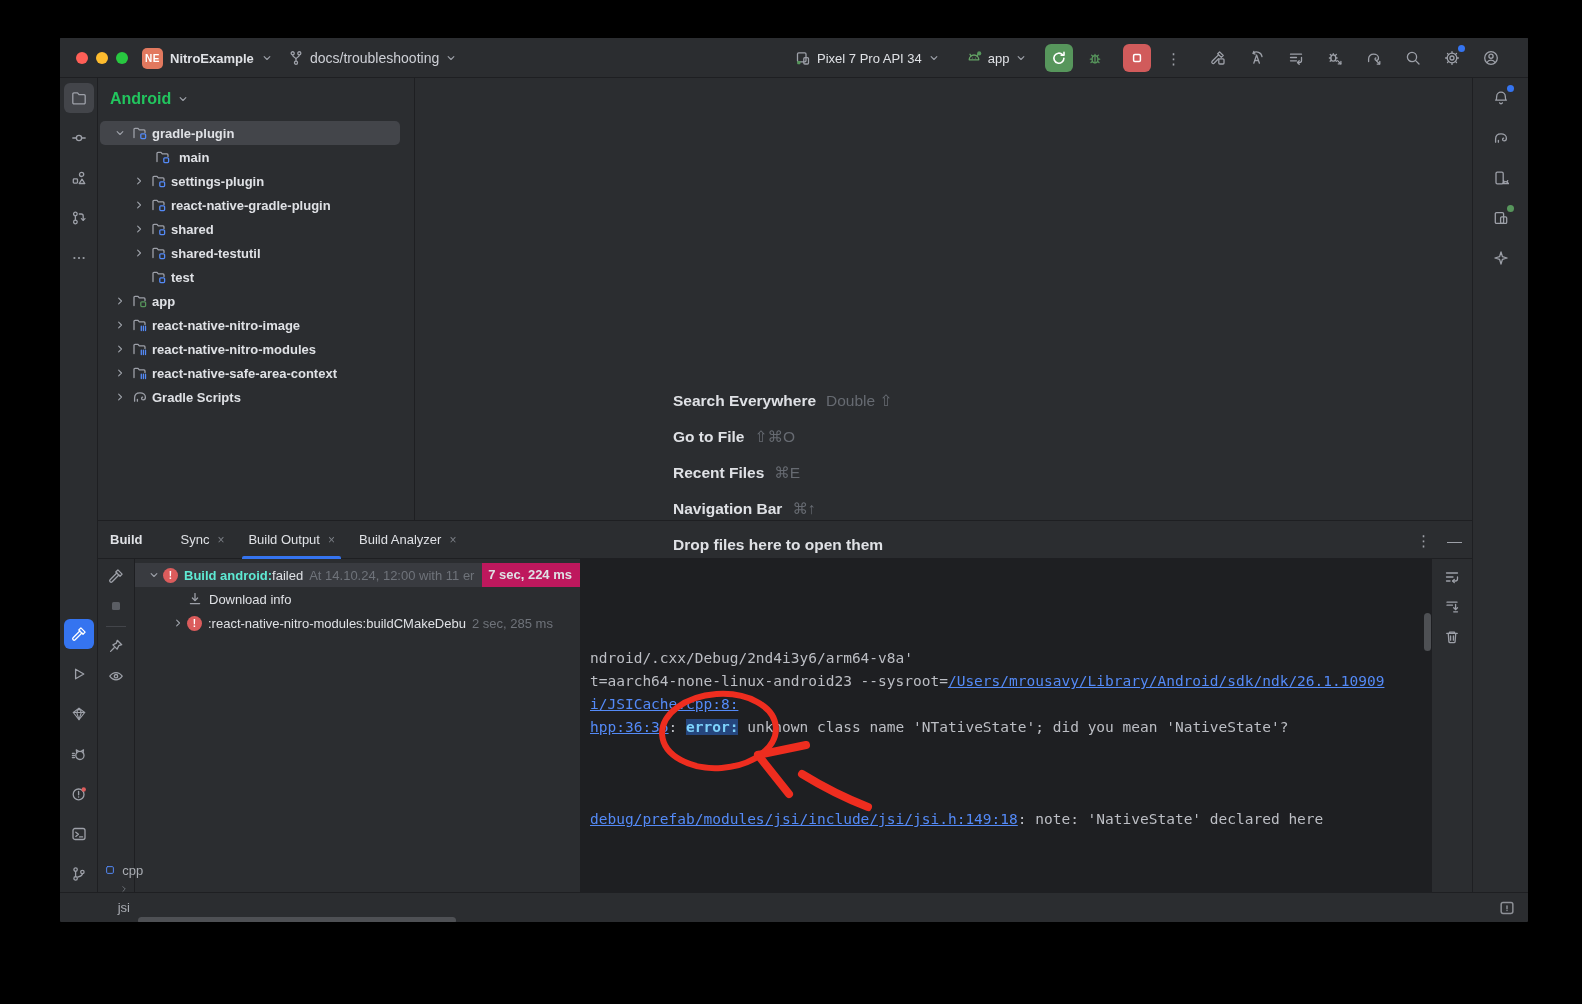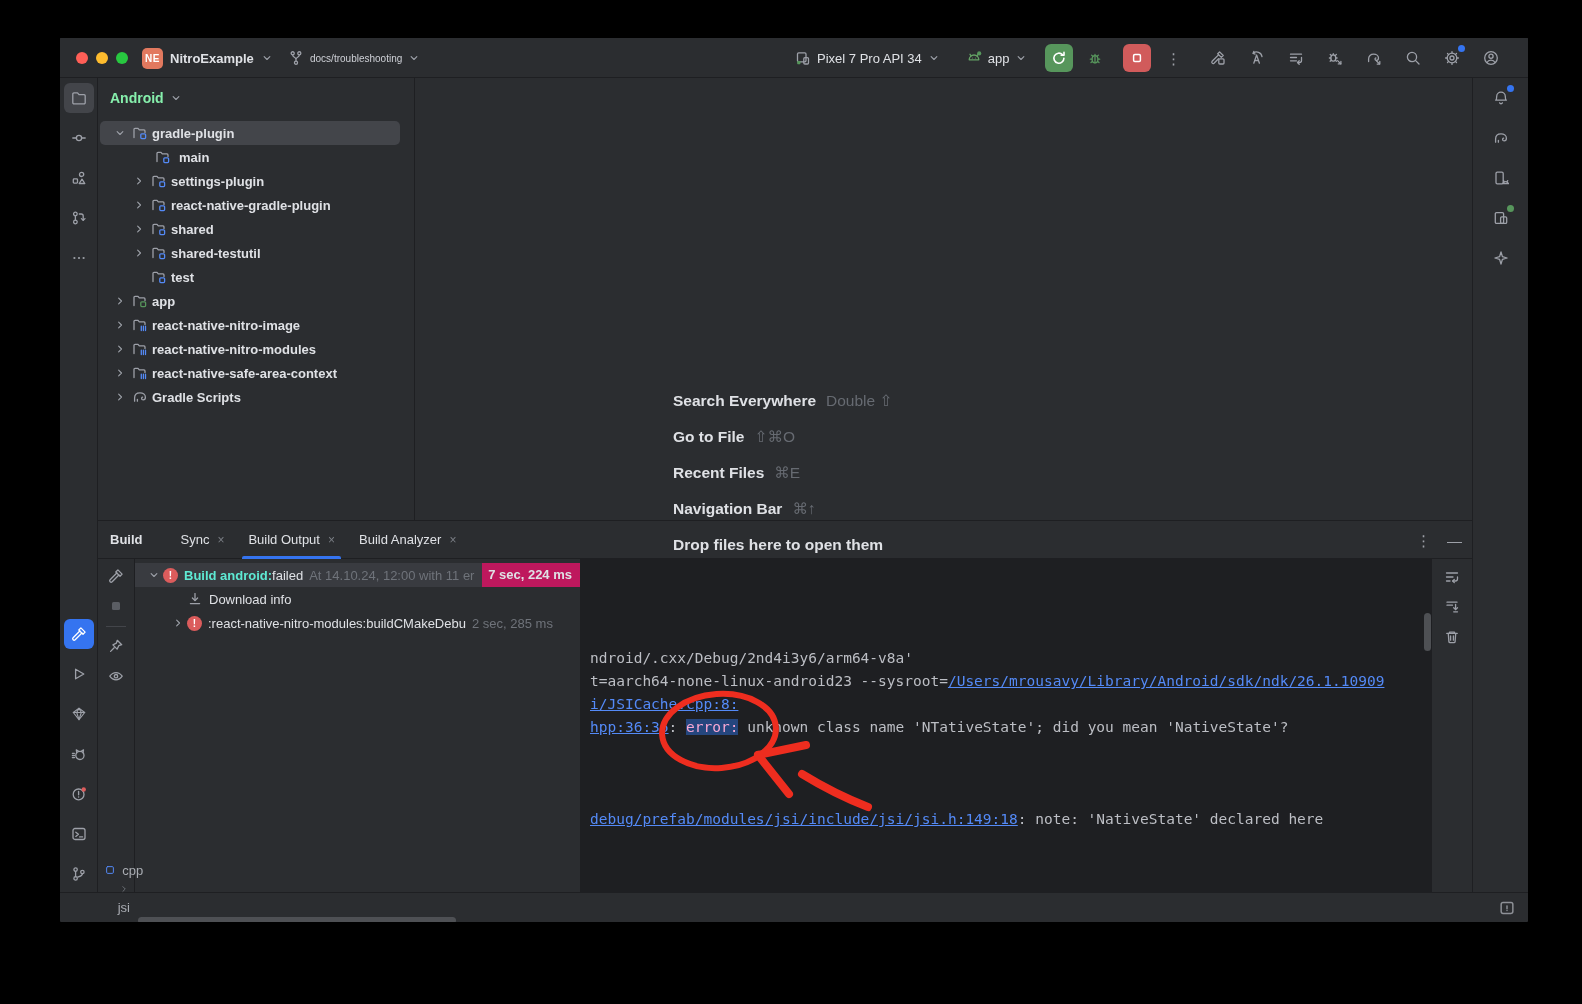--- a/index.html
+++ b/index.html
@@ -13,21 +13,21 @@
   
   .titlebar { position:relative; height:40px; background:#2b2d30; border-bottom:1px solid #1e1f22; }
   .tl-group { position:absolute; top:0; height:40px; display:flex; align-items:center; }
   .lights { left:16px; gap:8px; }
   .light { width:12px; height:12px; border-radius:50%; }
   .l-close{ background:#ff5f57; } .l-min{ background:#febc2e; } .l-max{ background:#28c840; }
   .proj-sel { left:82px; gap:7px; cursor:default; }
   .proj-badge { width:21px; height:21px; border-radius:5px; background:#e2795f; color:#fff; font-size:10px; font-weight:bold; display:flex; align-items:center; justify-content:center; letter-spacing:.5px; }
   .proj-name { color:#dfe1e5; font-size:13px; font-weight:600; }
   .branch-sel { left:228px; gap:6px; }
-  .branch-name { color:#ced0d6; font-size:10px; }
+  .branch-name { color:#ced0d6; font-size:14px; }
   .chev { width:12px; height:12px; color:#9da0a8; display:inline-flex; }
   .chev svg{ width:100%; height:100%; }
   .run-area { left:735px; gap:8px; }
   .device-sel, .conf-sel { display:flex; align-items:center; gap:6px; }
   .device-name, .conf-name { color:#dfe1e5; font-size:13px; }
   .runbtn { width:28px; height:28px; border-radius:6px; display:flex; align-items:center; justify-content:center; }
   .runbtn.green { background:#57965c; color:#fff; }
   .runbtn.red { background:#d15b5b; color:#fff; }
   .icbtn { width:28px; height:28px; border-radius:5px; display:flex; align-items:center; justify-content:center; position:relative; }
   .glyph { color:#9da0a8; font-size:15px; line-height:1; }
@@ -43,21 +43,21 @@
   .tool.sel { background:#43454a; }
   .tool.sel-blue { background:#3574f0; }
   .tool.sel-blue .icon { color:#fff; }
 
   .right-bar { position:absolute; right:0; top:40px; width:56px; height:814px; border-left:1px solid #1e1f22; }
   .rb-list { position:absolute; top:5px; left:0; width:56px; display:flex; flex-direction:column; align-items:center; gap:10px; }
 
   
   .project-panel { position:absolute; left:38px; top:40px; width:317px; height:442px; border-right:1px solid #1e1f22; }
   .pp-header { display:flex; align-items:center; gap:6px; padding:12px 0 10px 12px; }
-  .pp-title { color:#86efac; font-size:14px; font-weight:700; }
+  .pp-title { color:#22c55e; font-size:16px; font-weight:700; }
   .tree { position:absolute; top:43px; left:0; right:0; }
   .trow { height:24px; display:flex; align-items:center; gap:4px; position:relative; }
   .trow .sel-bg { position:absolute; left:2px; right:14px; top:0; bottom:0; background:#43454a; border-radius:5px; }
   .trow > * { position:relative; }
   .tlabel { color:#dfe1e5; font-size:13px; font-weight:600; white-space:nowrap; }
   .chevslot { width:16px; height:16px; display:inline-flex; align-items:center; justify-content:center; color:#9da0a8; flex:none; }
   .chevslot svg{ width:12px; height:12px; }
 
   
   .editor { position:absolute; left:356px; top:40px; width:1056px; height:442px; background:#2b2d30; }
@@ -86,21 +86,21 @@
   .bt-chev svg { width:12px; height:12px; }
   .err-badge { width:15px; height:15px; border-radius:50%; background:#db5c5c; color:#fff; font-size:10px; font-weight:bold; display:inline-flex; align-items:center; justify-content:center; flex:none; margin-right:6px; }
   .bt-bold { color:#5eead4; font-weight:700; }
   .bt-plain { color:#dfe1e5; }
   .bt-meta { color:#6f737a; margin-left:6px; overflow:hidden; flex:1 1 auto; }
   .bt-duration { position:absolute; right:0; top:0; height:24px; line-height:24px; padding:0 8px 0 6px; background:#be185d; color:#dfe1e5; font-weight:700; }
   .bt-meta2 { color:#6f737a; margin-left:6px; }
   .bp-console { position:absolute; left:482px; right:40px; top:0; bottom:0; background:#1e1f22; overflow:hidden; padding:88px 13px 0 10px; font-family:"DejaVu Sans Mono",monospace; font-size:14.5px; }
   .cline { height:23px; line-height:23px; white-space:pre; color:#bcbec4; }
   .seg-link { color:#548af7; text-decoration:underline; cursor:pointer; }
-  .seg-error { background:#25467e; color:#f9a8d4; }
+  .seg-error { background:#25467e; color:#7dd3fc;font-weight:bold; }
   .bp-right { position:absolute; right:0; top:0; width:40px; bottom:0; display:flex; flex-direction:column; align-items:center; padding-top:6px; gap:6px; }
   .bp-right .tool { width:24px; height:24px; }
 
   .hscroll { position:absolute; height:7px; border-radius:4px; background:#4e5054; }
   .vscroll { position:absolute; width:7px; border-radius:4px; background:#4e5054; }
 
   
   .status-bar { position:absolute; left:0; right:0; top:854px; height:30px; border-top:1px solid #1e1f22; display:flex; align-items:center; padding:0 12px; gap:6px; }
   .crumb { color:#a9acb2; font-size:13px; display:inline-flex; align-items:center; gap:6px; }
   .crumb-sep { color:#6f737a; width:10px; height:10px; display:inline-flex; }

